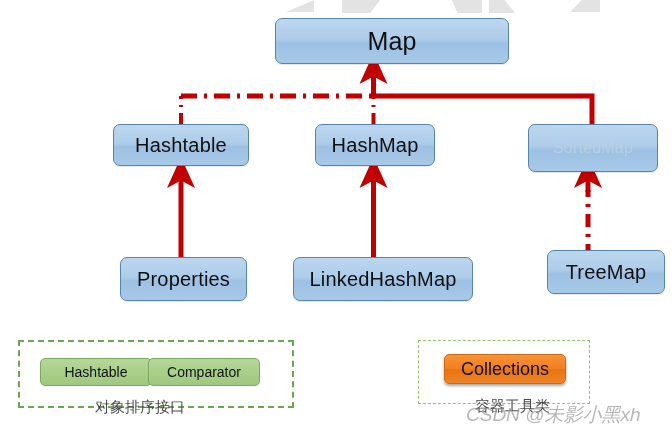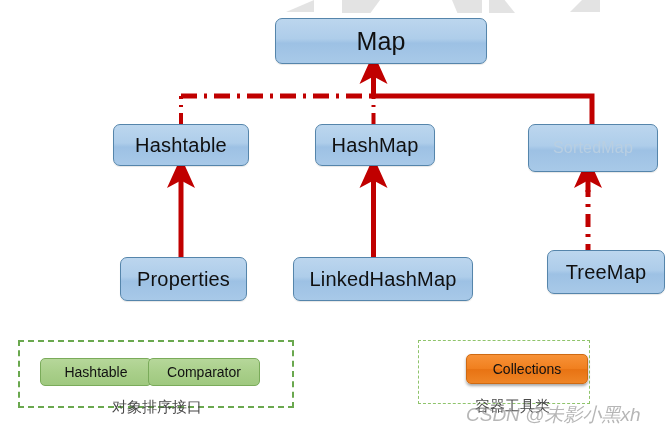--- a/index.html
+++ b/index.html
@@ -83,23 +83,22 @@
     color: #111111;
   }
   .pill.green {
     border: 1px solid #7aab5a;
     background: linear-gradient(to bottom, #b6d79a 0%, #a9cf8a 50%, #9fc87f 100%);
     font-size: 14px;
   }
   .pill.orange {
     border: 1px solid #cf6a12;
     background: linear-gradient(to bottom, #f79238 0%, #f1801f 48%, #e87313 52%, #ef8526 100%);
-    font-size: 14px;
+    font-size: 18px;
     box-shadow: 0 2px 3px rgba(0,0,0,0.35);
-    margin-left: 22px;
   }
 
   
   .csdn-watermark {
     position: absolute;
     color: #9a9a9a;
     font-size: 19px;
     white-space: nowrap;
     opacity: 0.72;
     font-style: italic;
@@ -136,21 +135,21 @@
     <path d="M592,124 L592,96 L373.5,96" stroke="#c00000" stroke-width="5" fill="none" stroke-linejoin="miter"></path>
 
     <path d="M181,257 L181,174" stroke="#c00000" stroke-width="5" fill="none" marker-end="url(#arrowhead)"></path>
 
     <path d="M373.5,257 L373.5,174" stroke="#c00000" stroke-width="5" fill="none" marker-end="url(#arrowhead)"></path>
 
     <path d="M588,257 L588,190" stroke="#c00000" stroke-width="5" fill="none" stroke-dasharray="13 7 3 7"></path>
     <path d="M588,192 L588,174" stroke="#c00000" stroke-width="5" fill="none" marker-end="url(#arrowhead)"></path>
   </svg>
 
-  <div class="node" style="left:275px; top:18px; width:212px; height:46px; font-size:25px;">
+  <div class="node" style="left:275px; top:18px; width:234px; height:46px; font-size:25px;">
     <span>Map</span>
   </div>
 
   <div class="node" style="left:113px; top:124px; width:136px; height:42px; font-size:20px;">
     <span>Hashtable</span>
   </div>
 
   <div class="node" style="left:315px; top:124px; width:120px; height:42px; font-size:20px;">
     <span>HashMap</span>
   </div>
@@ -171,21 +170,21 @@
     <span>TreeMap</span>
   </div>
 
   <div class="group-frame" style="left:18px; top:340px; width:276px; height:68px;"></div>
   <div class="pill green" style="left:40px; top:358px; width:112px; height:28px;">
     <span>Hashtable</span>
   </div>
   <div class="pill green" style="left:148px; top:358px; width:112px; height:28px;">
     <span>Comparator</span>
   </div>
-  <div class="group-label" style="left:112px; top:398px;">对象排序接口</div>
+  <div class="group-label" style="left:95px; top:398px;">对象排序接口</div>
 
   <div class="group-frame dotted" style="left:418px; top:340px; width:172px; height:64px;"></div>
   <div class="pill orange" style="left:444px; top:354px; width:122px; height:30px;">
     <span>Collections</span>
   </div>
   <div class="group-label" style="left:475px; top:397px;">容器工具类</div>
 
   <div class="csdn-watermark" style="left:466px; top:402px;">CSDN @未影小黑xh</div>
 
 </div>

